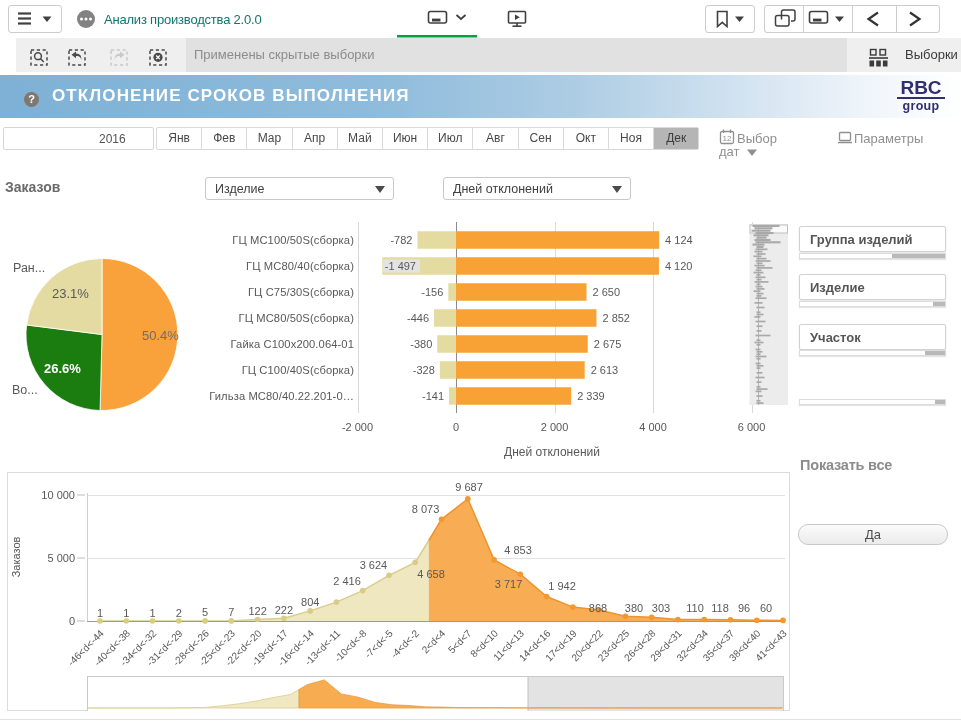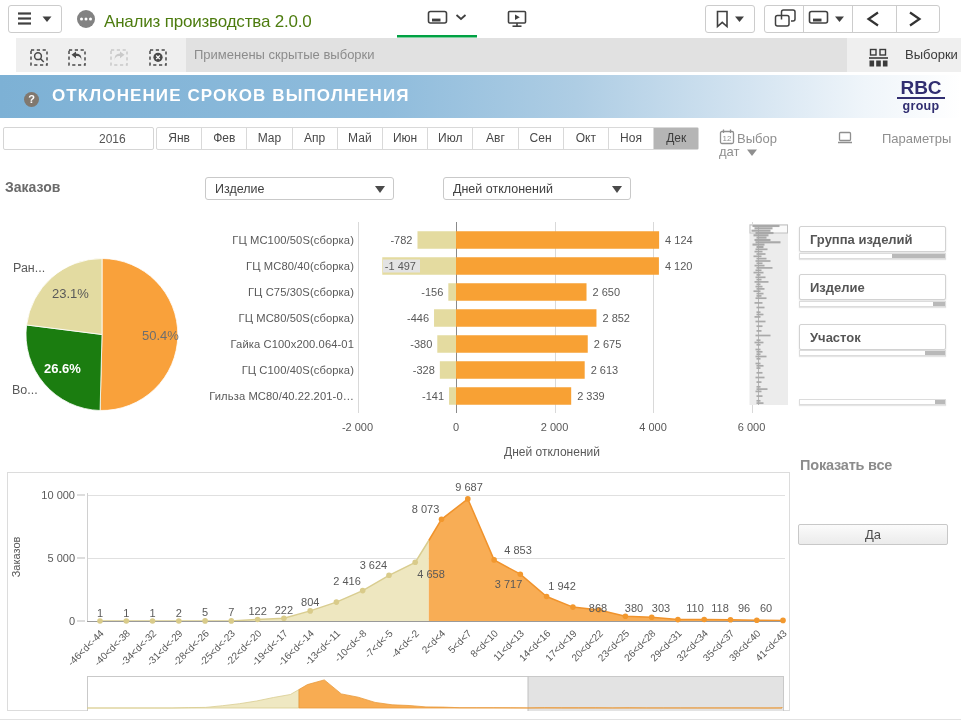--- a/index.html
+++ b/index.html
@@ -45,21 +45,21 @@
      box-sizing:border-box; box-shadow:0 1px 2px rgba(0,0,0,0.12);}
   .fbox span{position:absolute; left:10px; top:5px; font-size:13px; font-weight:bold; color:#565656;}
   .fbar{position:absolute; left:799px; width:147px; height:6px; background:#fff; border:1px solid #dcdcdc; box-sizing:border-box;
      box-shadow:0 1px 1px rgba(0,0,0,0.1);}
   .fbar i{position:absolute; top:0; right:0; bottom:0; background:#b9b9b9; display:block;}
   
   #showall{position:absolute; left:800px; top:457px; font-size:14.5px; font-weight:bold; color:#8c8c8c; letter-spacing:-0.2px;}
   #btnNet{position:absolute; left:798px; top:502px; width:150px; height:21px; background:#079b45; border:1px solid #008a3c;
     border-radius:2px; box-sizing:border-box; color:#fff; font-size:13px; font-weight:bold; text-align:center; line-height:19px;}
   #btnDa{position:absolute; left:798px; top:524px; width:150px; height:21px; background:linear-gradient(#fbfbfb,#ebebeb);
-    border:1px solid #c8c8c8; border-radius:2px; box-sizing:border-box; color:#4d4d4d; font-size:13px; text-align:center; line-height:19px;}
+    border:1px solid #c8c8c8; border-radius:10px; box-sizing:border-box; color:#4d4d4d; font-size:13px; text-align:center; line-height:19px;}
   
   #areabox{position:absolute; left:7px; top:472px; width:783px; height:239px; border:1px solid #dcdcdc; box-sizing:border-box; background:#fff;}
   #bottomline{position:absolute; left:0; top:719px; width:961px; height:1px; background:#e2e2e2;}
 </style>
 </head>
 <body>
 <div id="page">
 
   <div id="topbar">
     <div class="tbtn" style="left:8px; top:5px; width:54px; height:28px;"></div>
@@ -106,21 +106,21 @@
 
       <g fill="none" stroke="#404040" stroke-width="1.6">
         <rect x="809.5" y="11.5" width="18" height="11.5" rx="2"></rect>
         <rect x="813" y="18.6" width="8.5" height="2.9" fill="#404040" stroke="none"></rect>
       </g>
       <path d="M835,16.5 h9 l-4.5,5.5 z" fill="#404040"></path>
 
       <path d="M878,12.5 L868.5,19 L878,25.5" fill="none" stroke="#333" stroke-width="2.2"></path>
       <path d="M910,12.5 L919.5,19 L910,25.5" fill="none" stroke="#333" stroke-width="2.2"></path>
     </svg>
-    <div style="position:absolute; left:104px; top:12px; font-size:17px; color:#4d7c0f; letter-spacing:-0.2px;">Анализ производства 2.0.0</div>
+    <div style="position:absolute; left:104px; top:12px; font-size:13px; color:#0f766e; letter-spacing:-0.2px;">Анализ производства 2.0.0</div>
   </div>
 
   <div id="selbar">
     <div id="selmsg">
         <span>Применены скрытые выборки</span>
       </div>
     <div id="selright"></div>
     <svg class="abs" style="left:0;top:0;" width="961" height="34">
 
       <g stroke="#4a4a4a" stroke-width="1.5" fill="none">
@@ -192,21 +192,21 @@
   </svg>
   <div class="abs graytxt" style="left:737px; top:131px;">Выбор</div>
   <div class="abs graytxt" style="left:719px; top:144px;">дат</div>
   <svg class="abs" style="left:745px; top:148px;" width="16" height="10">
       <path d="M2,1.5 h10 l-5,6.5 z" fill="#8f8f8f"></path>
     </svg>
   <svg class="abs" style="left:837px; top:131px;" width="18" height="14">
     <rect x="2.5" y="1.5" width="11" height="8" rx="1" fill="none" stroke="#8f8f8f" stroke-width="1.3"></rect>
     <path d="M1,11.5 h14" stroke="#8f8f8f" stroke-width="1.5" fill="none"></path>
   </svg>
-  <div class="abs graytxt" style="left:854px; top:131px;margin-left:28px;">Параметры</div>
+  <div class="abs graytxt" style="left:854px; top:131px;">Параметры</div>
 
   <div id="lblzak">Заказов</div>
   <div class="dd" style="left:205px; width:189px;">
       <span>Изделие</span>
       <div class="car" style="left:169px;"></div>
     </div>
   <div class="dd" style="left:443px; width:188px;">
       <span>Дней отклонений</span>
       <div class="car" style="left:168px;"></div>
     </div>

